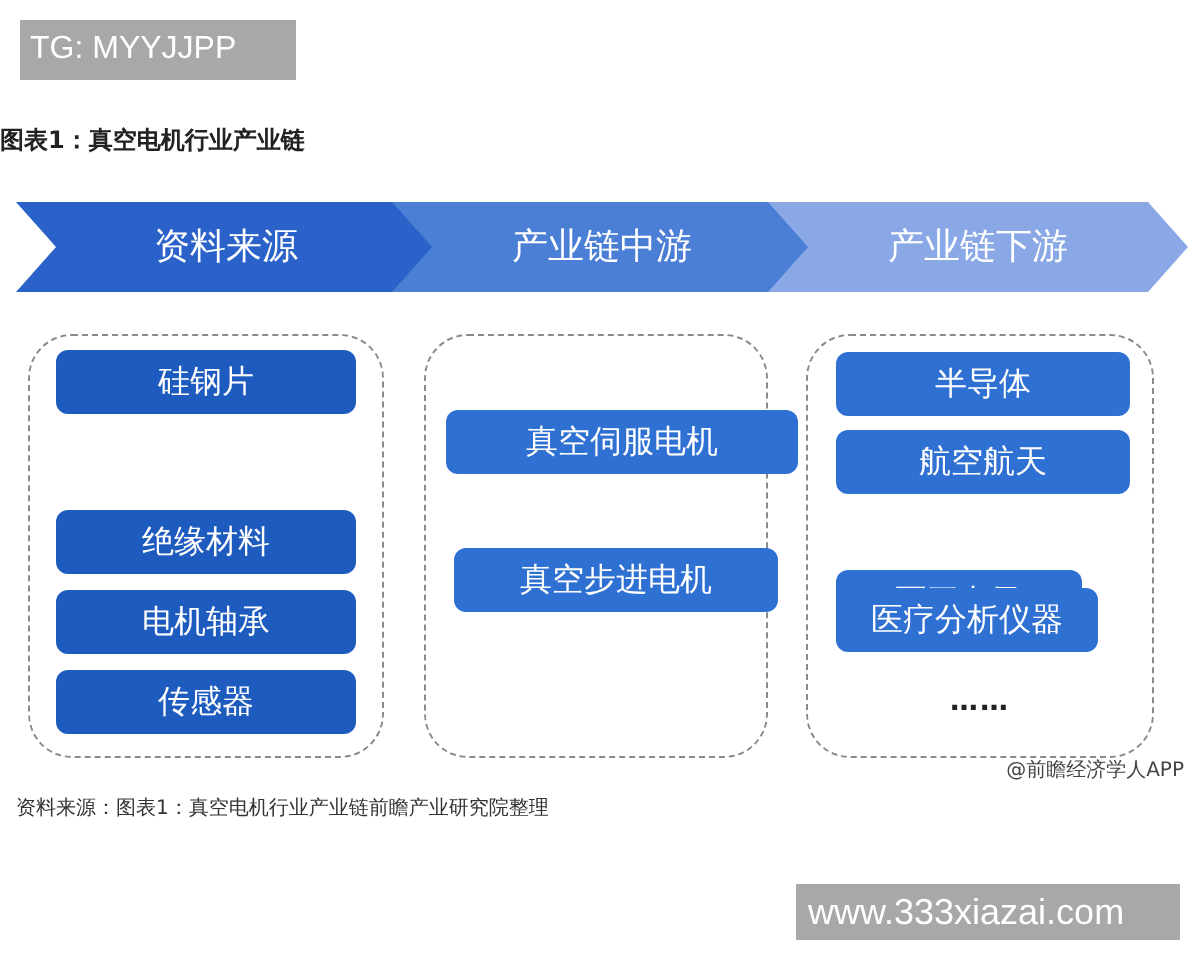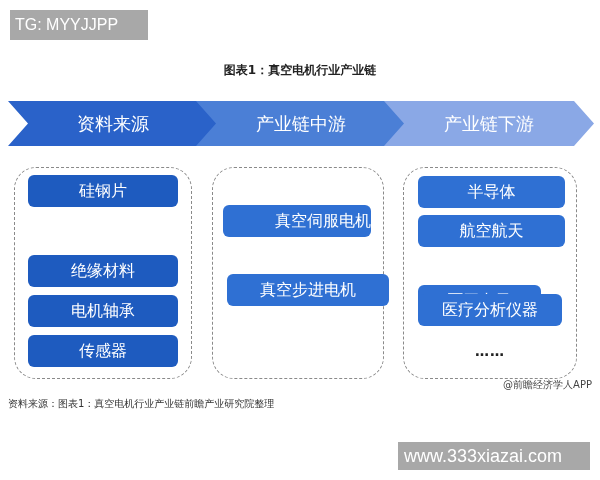--- a/index.html
+++ b/index.html
@@ -1,21 +1,21 @@
 <!DOCTYPE html>
 <html><head>
 <meta charset="utf-8">
 <style>
   html, body { margin:0; padding:0; }
   body { width:600px; height:480px; background:#ffffff; position:relative; overflow:hidden;
          font-family: "DejaVu Sans", sans-serif; }
   .tag { position:absolute; left:10px; top:10px; width:138px; height:30px; background:#a8a8a8;
          color:#ffffff; font-family:"Liberation Sans", sans-serif; font-size:16px; line-height:30px;
          padding-left:5px; box-sizing:border-box; }
-  .title { position:absolute; left:0; width:600px; top:62px; text-align:center; font-size:12px;
+  .title { position:absolute; left:0; width:600px; top:62px; text-align:left; font-size:12px;
            font-weight:bold; color:#222; }
   .arrow { position:absolute; top:101px; height:45px; }
   .arrow svg { position:absolute; left:0; top:0; }
   .arrow span { position:absolute; top:0; height:45px; line-height:45px; color:#fff; font-size:18px;
                 text-align:center; width:100%; }
   .group { position:absolute; top:167px; height:212px; border:1.5px dashed #8a8a8a; border-radius:22px;
            box-sizing:border-box; background:#fff; }
   .pill { position:absolute; height:32px; border-radius:6px; color:#fff; font-size:16px; line-height:32px;
           text-align:center; box-sizing:border-box; }
   .pill.dark { background:#1e5bbf; }
@@ -52,27 +52,27 @@
 </div>
 
 <div class="group" style="left:14px;width:178px;">
   <div class="pill dark" style="left:13px;width:150px;top:7px;">硅钢片</div>
   <div class="pill dark" style="left:13px;width:150px;top:87px;">绝缘材料</div>
   <div class="pill dark" style="left:13px;width:150px;top:127px;">电机轴承</div>
   <div class="pill dark" style="left:13px;width:150px;top:167px;">传感器</div>
 </div>
 
 <div class="group" style="left:212px;width:172px;">
-  <div class="pill mid" style="left:10px;width:148px;top:37px;text-align:right;">真空伺服电机</div>
+  <div class="pill mid" style="left:10px;width:176px;top:37px;">真空伺服电机</div>
   <div class="pill mid" style="left:14px;width:162px;top:106px;">真空步进电机</div>
 </div>
 
 <div class="group" style="left:403px;width:174px;">
   <div class="pill mid" style="left:14px;width:147px;top:8px;">半导体</div>
   <div class="pill mid" style="left:14px;width:147px;top:47px;">航空航天</div>
   <div class="pill mid" style="left:14px;width:123px;top:87px;margin-top:30px;">军工电子</div>
-  <div class="pill mid" style="left:14px;width:144px;top:126px;">医疗分析仪器</div>
+  <div class="pill mid" style="left:14px;width:131px;top:126px;">医疗分析仪器</div>
   <div class="ellipsis" style="top:175px;">……</div>
 </div>
 
 <div class="source">资料来源：图表1：真空电机行业产业链前瞻产业研究院整理</div>
 <div class="credit">@前瞻经济学人APP</div>
 <div class="site">www.333xiazai.com</div>
 
 </body></html>

